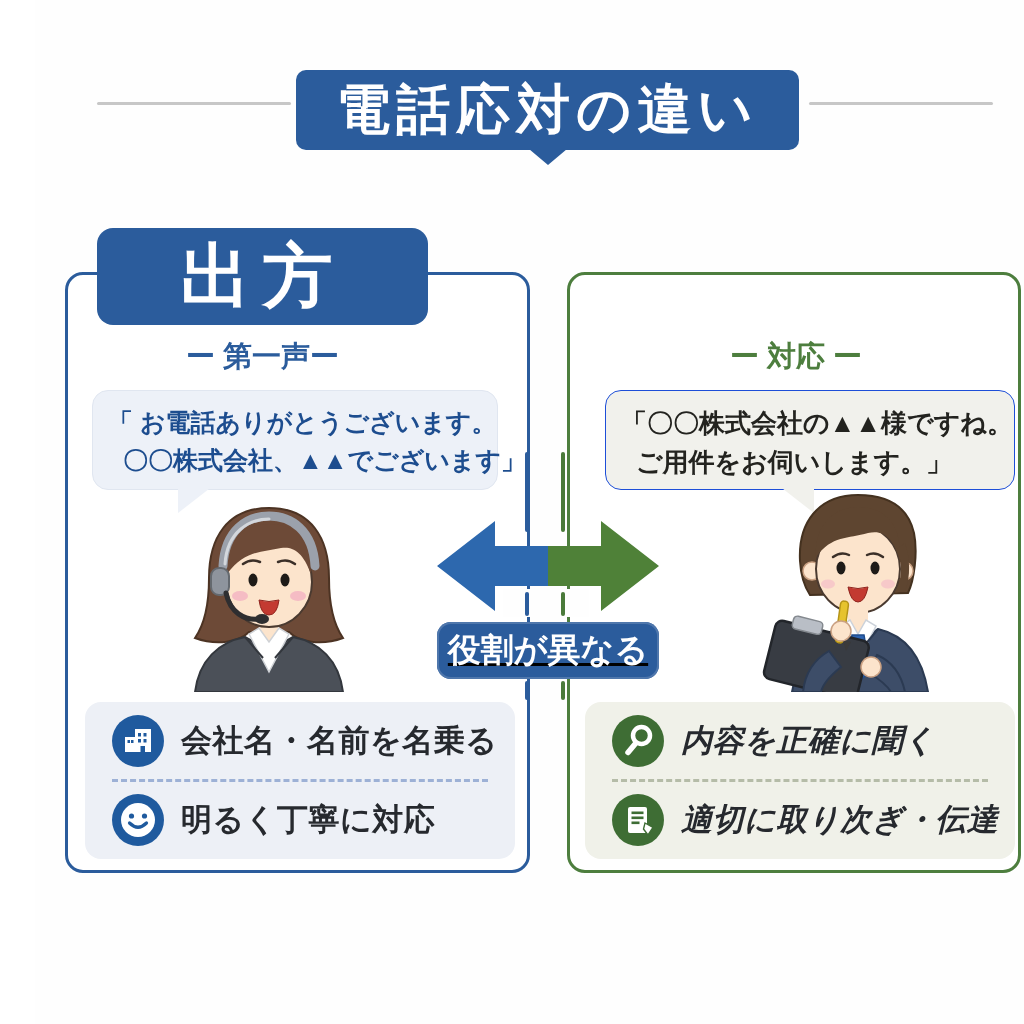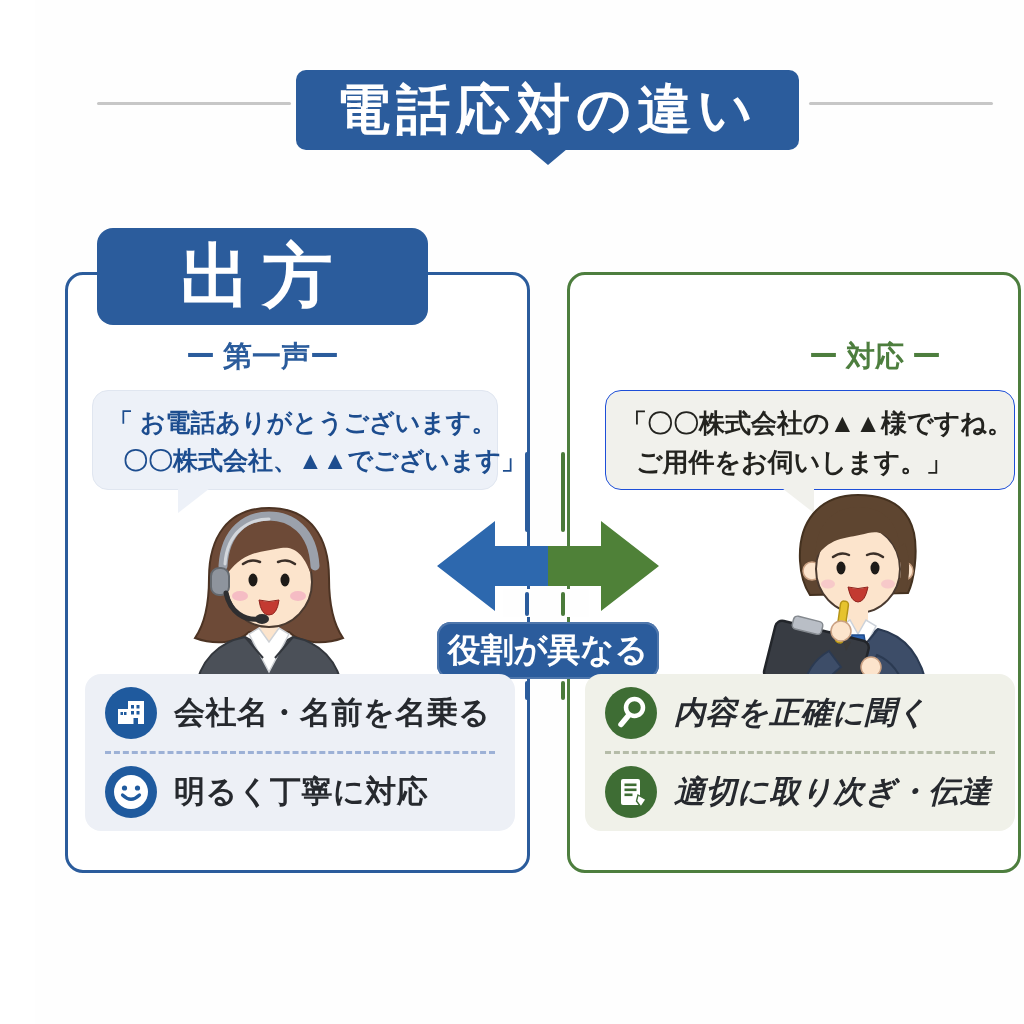--- a/index.html
+++ b/index.html
@@ -28,21 +28,21 @@
   .card-right{left:532px;width:454px;border:3px solid #4d7e3e;}
   
   .tab{position:absolute;top:228px;height:97px;border-radius:16px;display:flex;align-items:center;justify-content:center;}
   .tab-left{left:62px;width:331px;background:#2b5c9c;}
   .tab-right{left:616px;width:290px;background:#4d7e3e;}
   .tab-text{color:#fff;font-weight:800;white-space:nowrap;}
   .tab-left .tab-text{font-size:70px;letter-spacing:12px;}
   .tab-right .tab-text{font-size:62px;letter-spacing:4px;}
   .subtitle{position:absolute;top:337px;text-align:center;font-weight:800;font-size:29px;white-space:nowrap;}
   .subtitle-left{left:62px;width:331px;color:#2b5c9c;}
-  .subtitle-right{left:616px;width:290px;color:#4d7e3e;text-align:right;}
+  .subtitle-right{left:616px;width:290px;color:#4d7e3e;}
   
   .bubble{
     position:absolute;top:390px;height:100px;border-radius:16px;box-sizing:border-box;
     padding:13px 15px;font-weight:800;line-height:1.5;white-space:nowrap;
   }
   .bubble-left{left:57px;width:406px;background:#edf1f8;border:1px solid #e0e6f0;color:#1d4d8f;font-size:25px;}
   .bubble-right{left:570px;width:410px;background:#f1f1ec;border:1px solid #1d4ed8;color:#23231f;font-size:26px;}
   .bubble .line2{margin-left:15px;}
   .tail{position:absolute;width:0;height:0;bottom:-24px;}
   .bubble-left .tail{left:85px;border-top:28px solid #edf1f8;border-right:36px solid transparent;}
@@ -58,26 +58,27 @@
   .vdash{position:absolute;width:4px;border-radius:2px;}
   .vd-blue{left:490px;background:#2b5c9c;}
   .vd-green{left:526px;background:#4a7a3a;}
   .vd-top{top:452px;height:80px;}
   .vd-mid{top:592px;height:24px;}
   .vd-bot{top:681px;height:19px;}
   .role-badge{
     position:absolute;left:402px;top:622px;width:222px;height:57px;background:#2b5c9c;
     border-radius:14px;display:flex;align-items:center;justify-content:center;
     box-shadow:0 0 0 2px #4f77ac inset;
+    text-decoration:underline;
   }
   .role-badge-text{color:#fff;font-size:33px;font-weight:800;white-space:nowrap;}
   
   .panel{
-    position:absolute;top:674px;width:430px;height:157px;border-radius:16px;box-sizing:border-box;
-    padding:9px 20px;display:flex;flex-direction:column;justify-content:space-between;
+    position:absolute;top:702px;width:430px;height:157px;border-radius:16px;box-sizing:border-box;
+    padding:9px 27px;display:flex;flex-direction:column;justify-content:space-between;
   }
   .panel-left{left:50px;background:#edf0f6;}
   .panel-right{left:550px;background:#f0f1e9;font-style:italic;}
   .point-row{display:flex;align-items:center;gap:17px;height:60px;}
   .point-icon{width:52px;height:52px;flex:none;}
   .point-icon svg{width:100%;height:100%;display:block;}
   .point-text{font-size:31px;font-weight:800;color:#26292e;letter-spacing:0.5px;white-space:nowrap;}
   .divider{border-top:3px dashed #9db1d6;height:0;}
   .panel-right .divider{border-top-color:#b5bca8;}
 </style>

